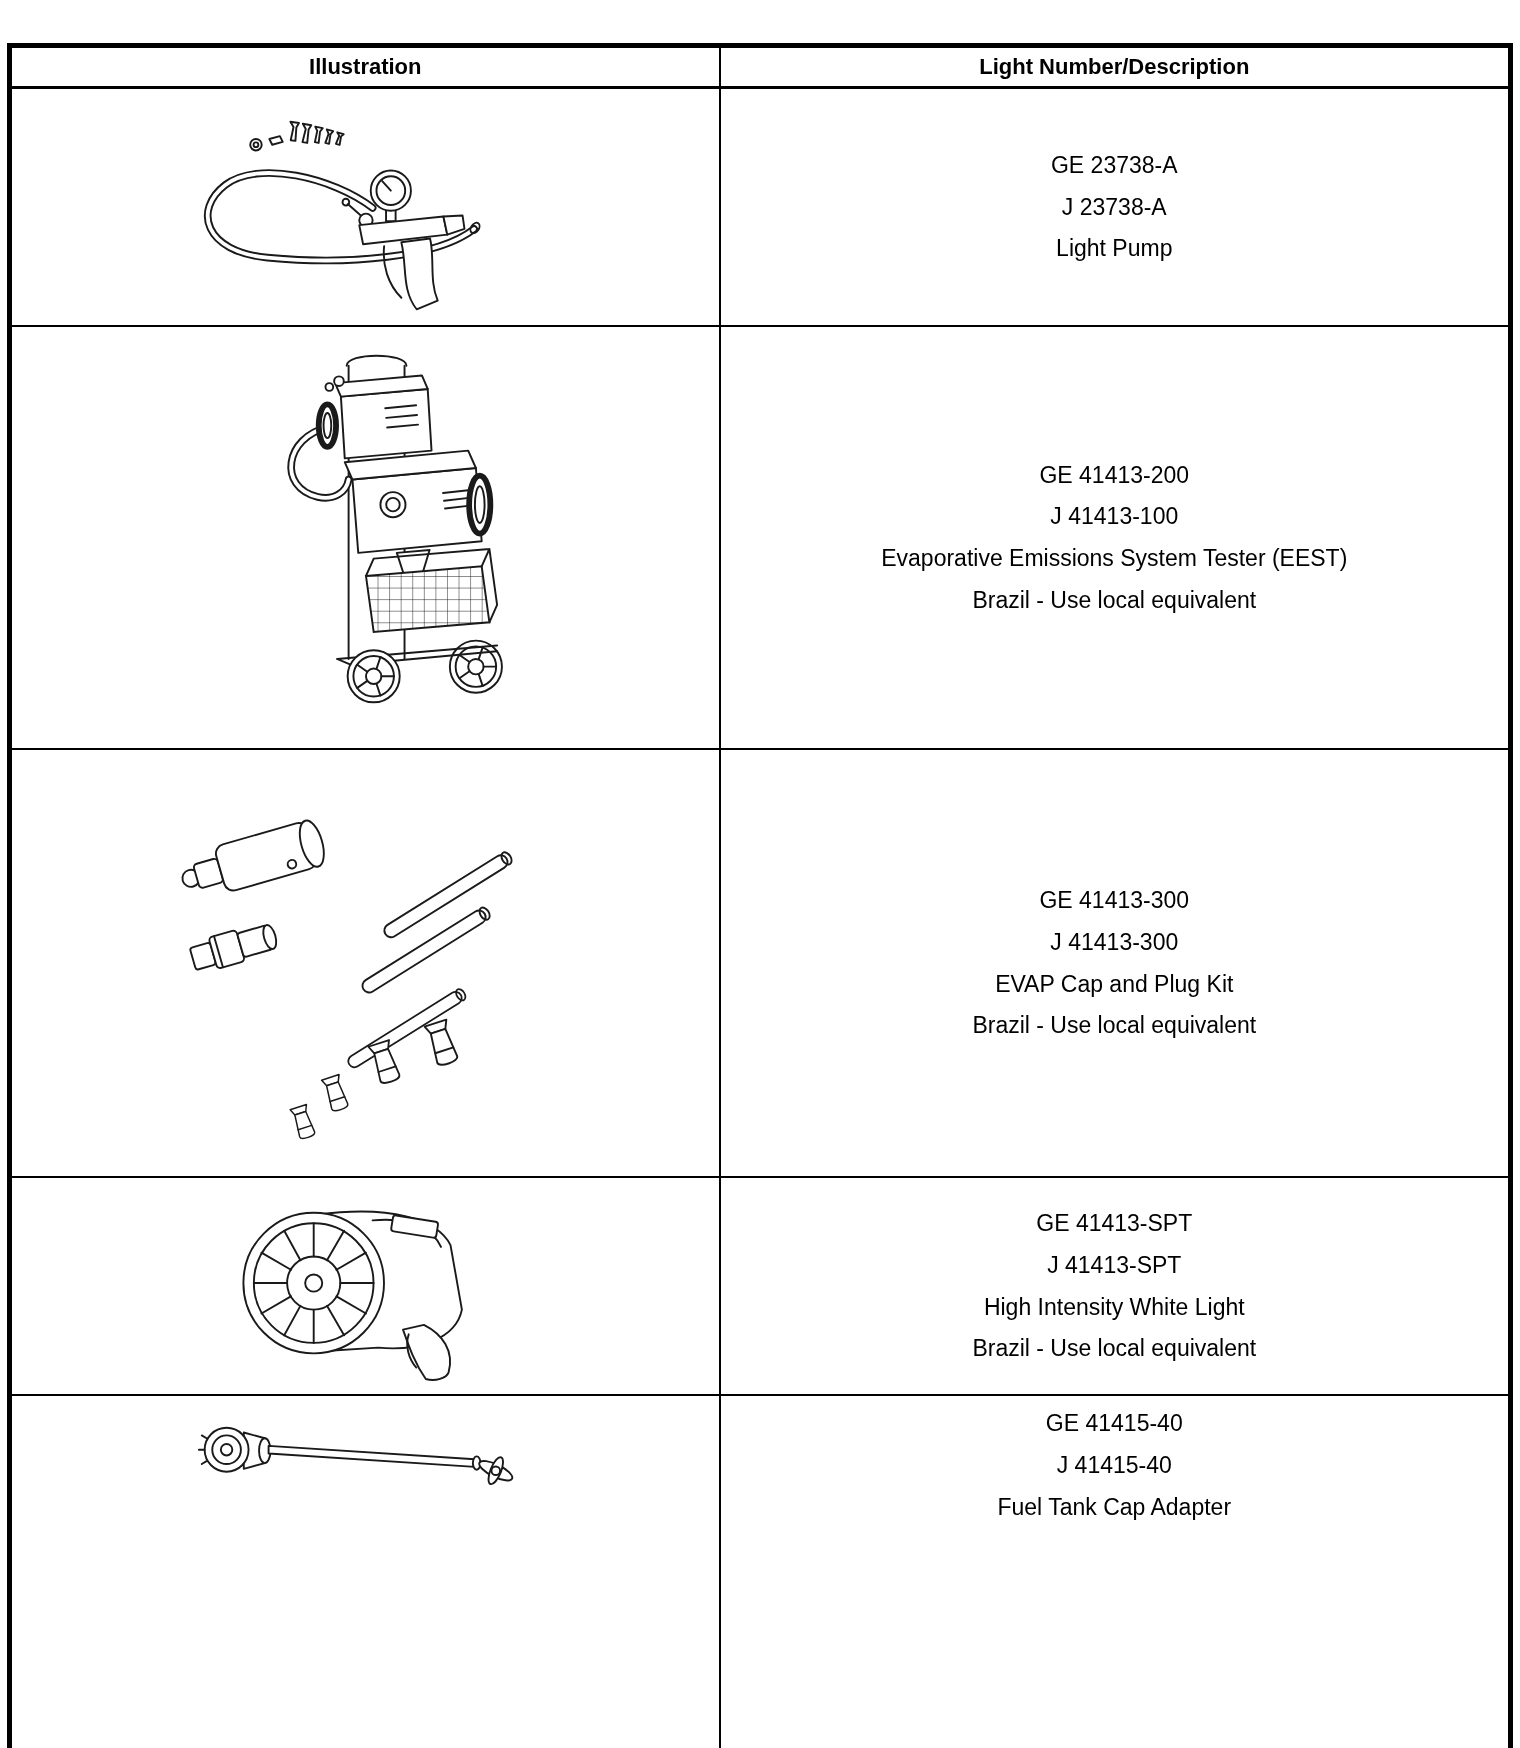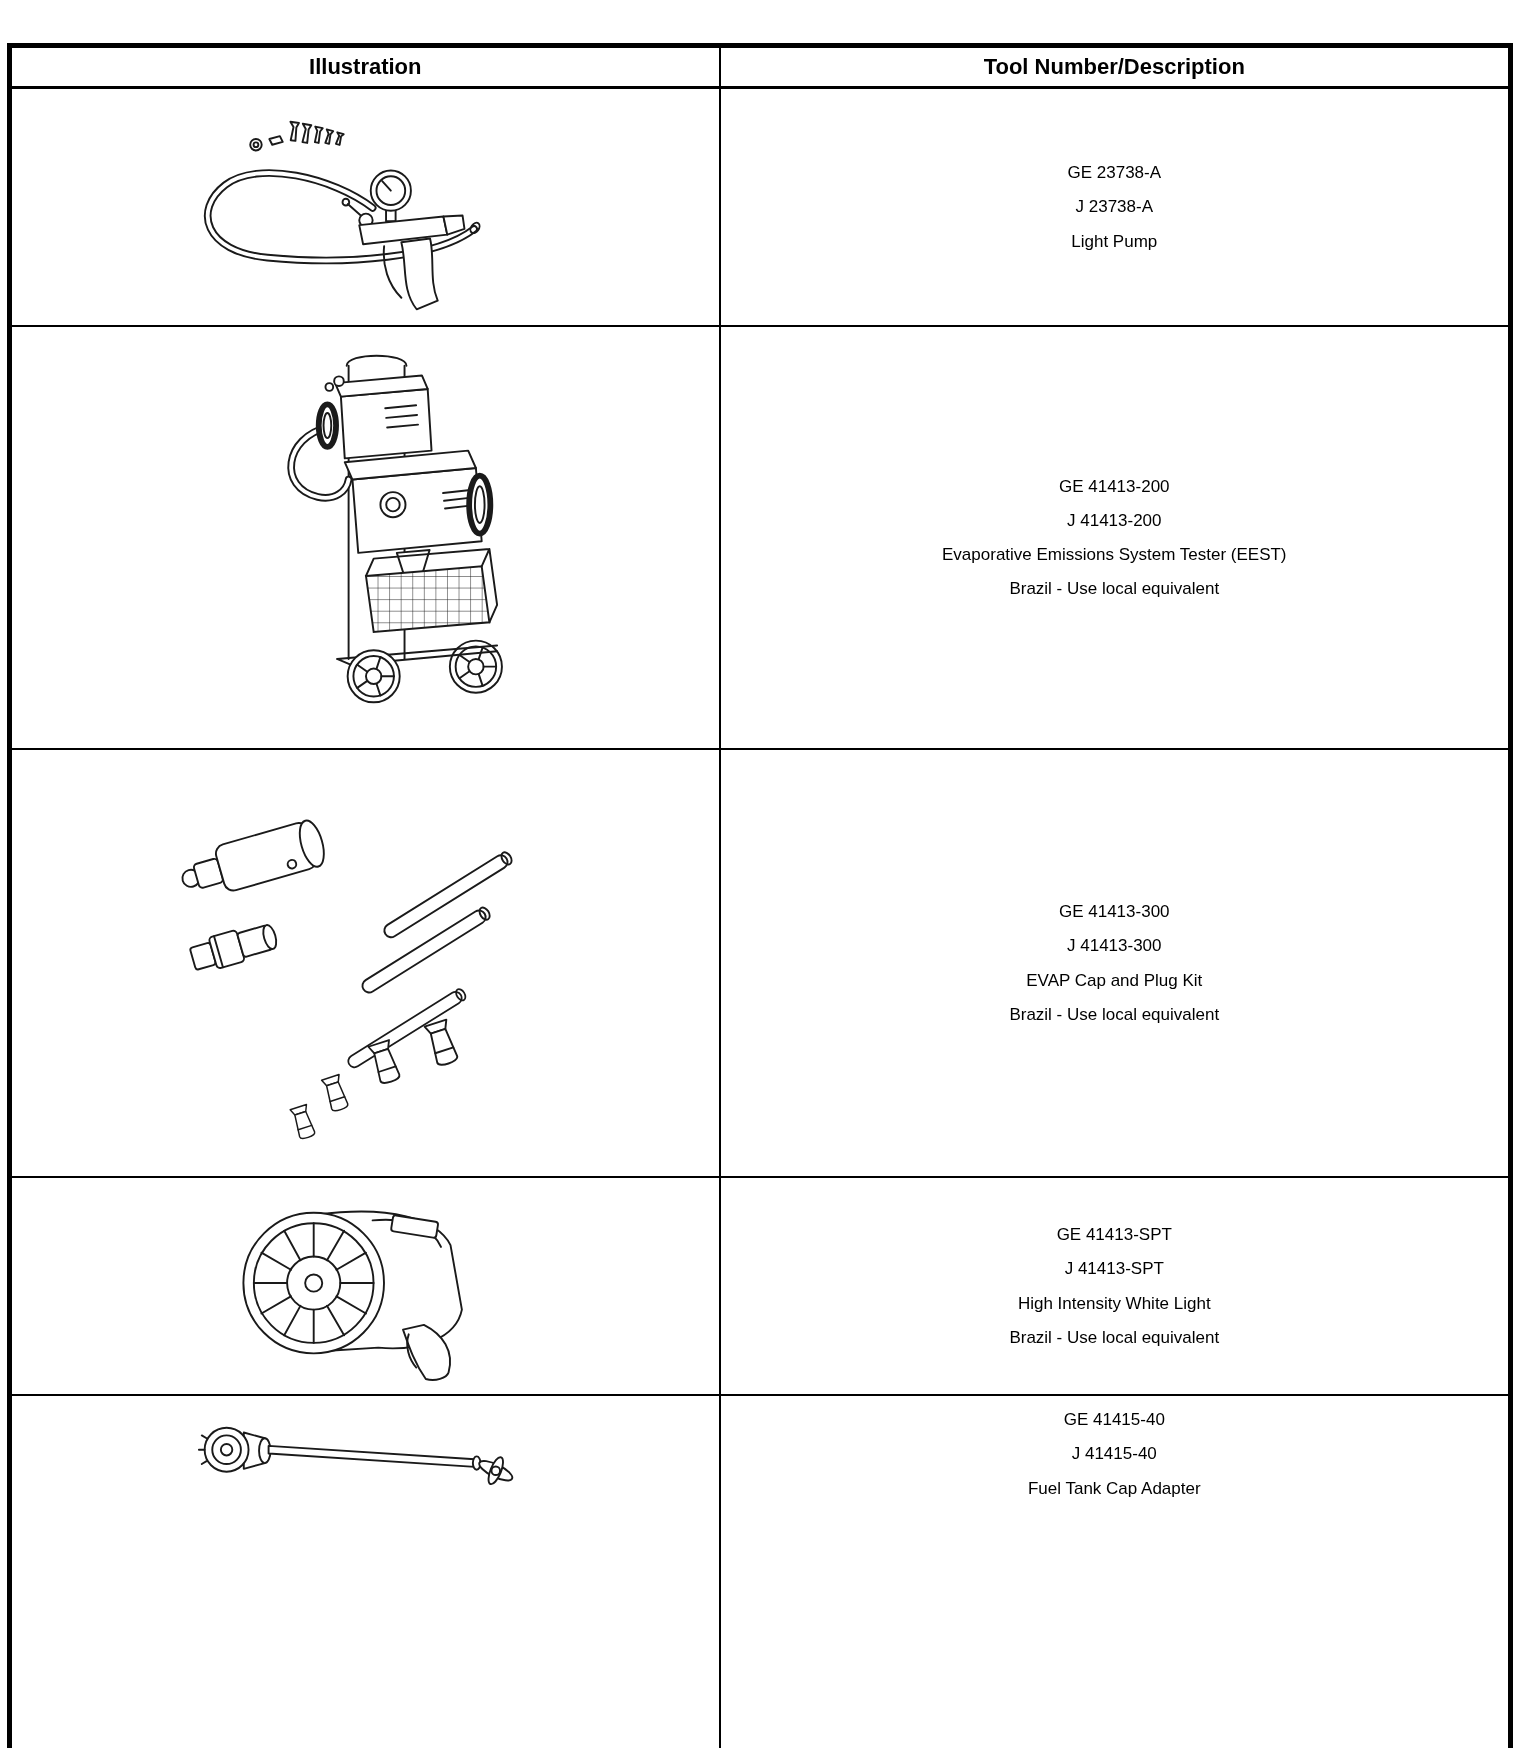--- a/index.html
+++ b/index.html
@@ -13,21 +13,21 @@
   table.tools-table {
     width: 100%; height: 100%;
     border-collapse: collapse; table-layout: fixed;
   }
   th, td { border: 2px solid #000; text-align: center; vertical-align: middle; }
   th {
     font-size: 22px; font-weight: bold; height: 40px;
     padding: 6px 0; border-bottom-width: 3px;
   }
   td.illustration-cell { padding: 6px; }
-  td.description-cell { font-size: 17px; text-align: center; }
+  td.description-cell { font-size: 23px; text-align: center; }
   .desc-line { margin: 13px 0; line-height: 1.25; }
   tr.row-last td { vertical-align: top; }
 
   
   svg .ln   { stroke:#1a1a1a; stroke-width:2; fill:none; stroke-linecap:round; stroke-linejoin:round; }
   svg .lnf  { stroke:#1a1a1a; stroke-width:2; fill:#fff; stroke-linejoin:round; }
   svg .ring { stroke:#1a1a1a; stroke-width:6; fill:#fff; }
   svg .tube-o { stroke:#1a1a1a; stroke-width:8; fill:none; stroke-linecap:round; }
   svg .tube-i { stroke:#ffffff; stroke-width:4; fill:none; stroke-linecap:round; }
 </style>
@@ -37,21 +37,21 @@
 <div class="page">
   <div class="frame">
     <table class="tools-table">
       <colgroup>
         <col style="width:47.3%">
         <col style="width:52.7%">
       </colgroup>
       <thead>
         <tr>
           <th>Illustration</th>
-          <th>Tool Number/Description</th>
+          <th>Light Number/Description</th>
         </tr>
       </thead>
       <tbody>
 
         <tr style="height:234px;">
           <td class="illustration-cell">
             <svg width="440" height="220" viewBox="0 0 460 230">
 
               <circle class="ln" cx="116" cy="52" r="6"></circle>
                 <circle class="ln" cx="116" cy="52" r="2.5"></circle>
@@ -149,21 +149,21 @@
               <path class="ln" d="M186,338 L352,324 M186,338 L200,344 L352,330"></path>
 
               <circle class="lnf" cx="224" cy="356" r="27"></circle>
                 <circle class="lnf" cx="224" cy="356" r="21"></circle>
                 <circle class="lnf" cx="224" cy="356" r="8"></circle>
               <path class="ln" d="M232,356 L245,356 M227,364 L231,376 M217,361 L207,368 M217,351 L207,344 M227,348 L231,336"></path>
             </svg>
           </td>
           <td class="description-cell">
             <div class="desc-line">GE 41413-200</div>
-            <div class="desc-line">J 41413-200</div>
+            <div class="desc-line">J 41413-100</div>
             <div class="desc-line">Evaporative Emissions System Tester (EEST)</div>
             <div class="desc-line">Brazil - Use local equivalent</div>
           </td>
         </tr>
 
         <tr style="height:428px;">
           <td class="illustration-cell">
             <svg width="440" height="400" viewBox="0 0 440 420">
               <defs>
                 <g id="tube">

